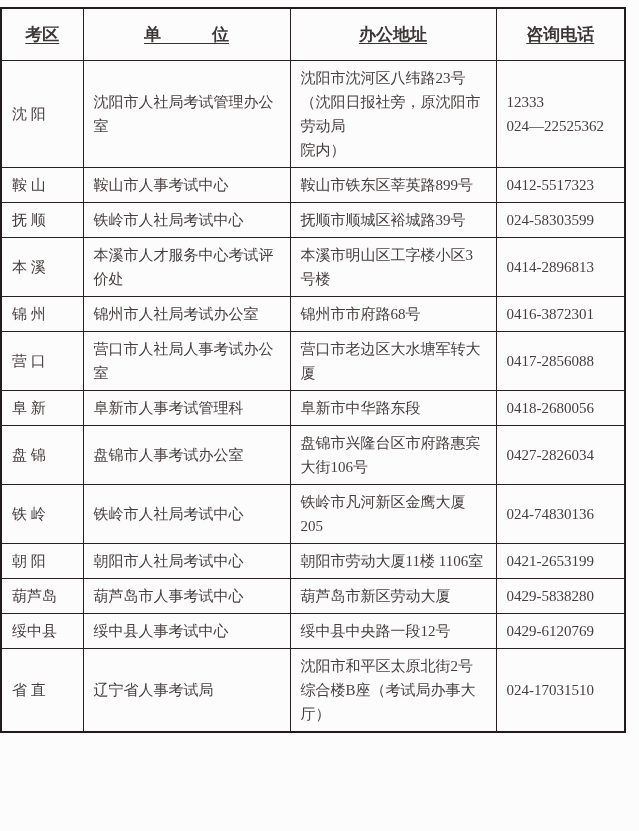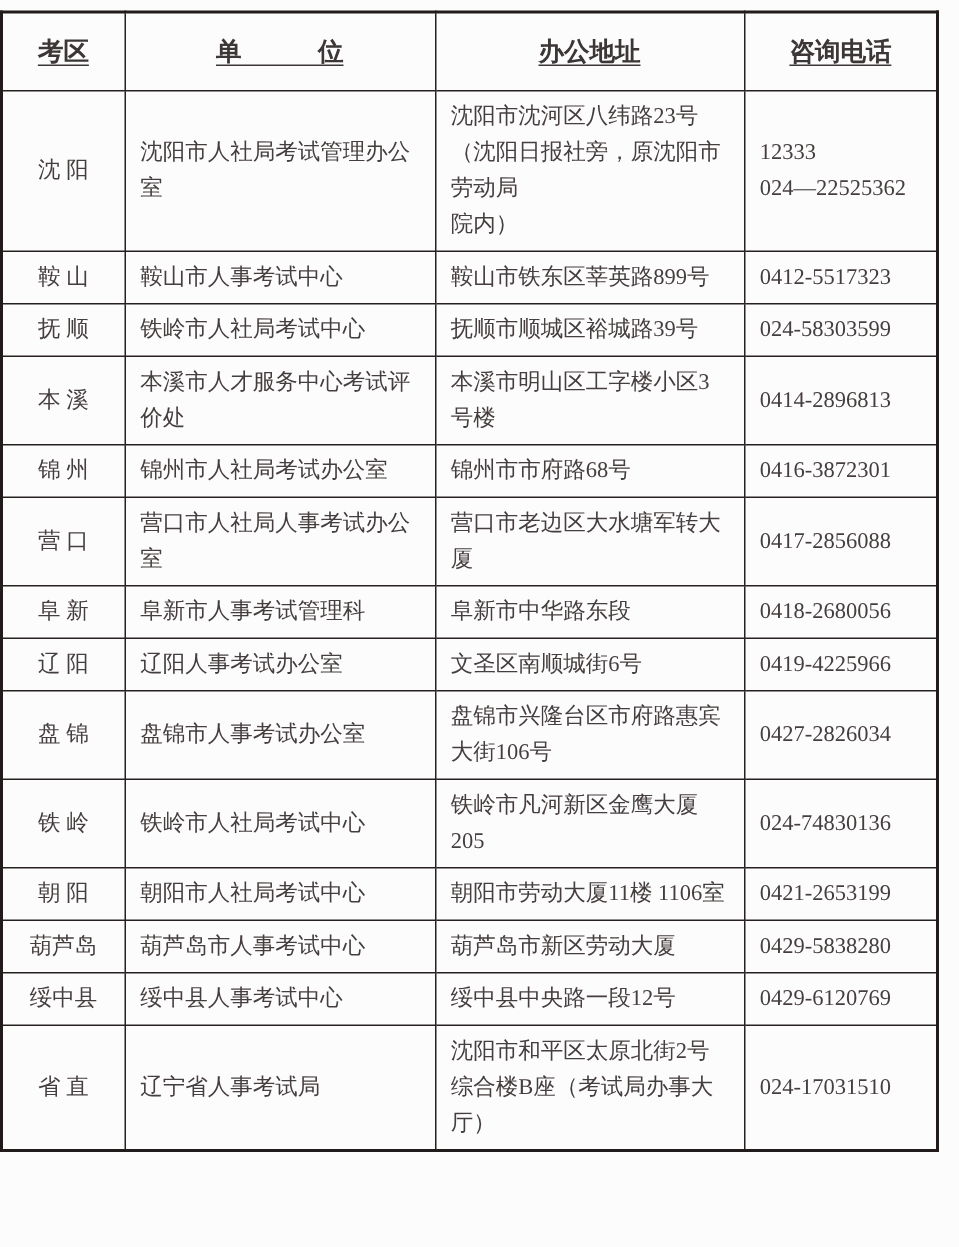--- a/index.html
+++ b/index.html
@@ -42,21 +42,20 @@
   }
   table.contact-table td {
     font-size: 15px;
     line-height: 1.6;
     padding: 5px 10px;
     vertical-align: middle;
     white-space: pre-line;
     margin-left: 12px;
   }
   td.c-region {
-    text-align: center;
     padding: 5px 4px;
   }
   td.c-unit, td.c-address {
     text-align: left;
   }
   td.c-phone {
     padding: 5px 4px;
   }
   tr.row-shenyang td { height: 106px; }
   tr.row-shengzhi td { height: 84px; }
@@ -121,26 +120,20 @@
         <td class="c-address">营口市老边区大水塘军转大厦</td>
         <td class="c-phone">0417-2856088</td>
       </tr>
       <tr>
         <td class="c-region">阜 新</td>
         <td class="c-unit">阜新市人事考试管理科</td>
         <td class="c-address">阜新市中华路东段</td>
         <td class="c-phone">0418-2680056</td>
       </tr>
       <tr>
-        <td class="c-region">辽 阳</td>
-        <td class="c-unit">辽阳人事考试办公室</td>
-        <td class="c-address">文圣区南顺城街6号</td>
-        <td class="c-phone">0419-4225966</td>
-      </tr>
-      <tr>
         <td class="c-region">盘 锦</td>
         <td class="c-unit">盘锦市人事考试办公室</td>
         <td class="c-address">盘锦市兴隆台区市府路惠宾大街106号</td>
         <td class="c-phone">0427-2826034</td>
       </tr>
       <tr>
         <td class="c-region">铁 岭</td>
         <td class="c-unit">铁岭市人社局考试中心</td>
         <td class="c-address">铁岭市凡河新区金鹰大厦205</td>
         <td class="c-phone">024-74830136</td>

